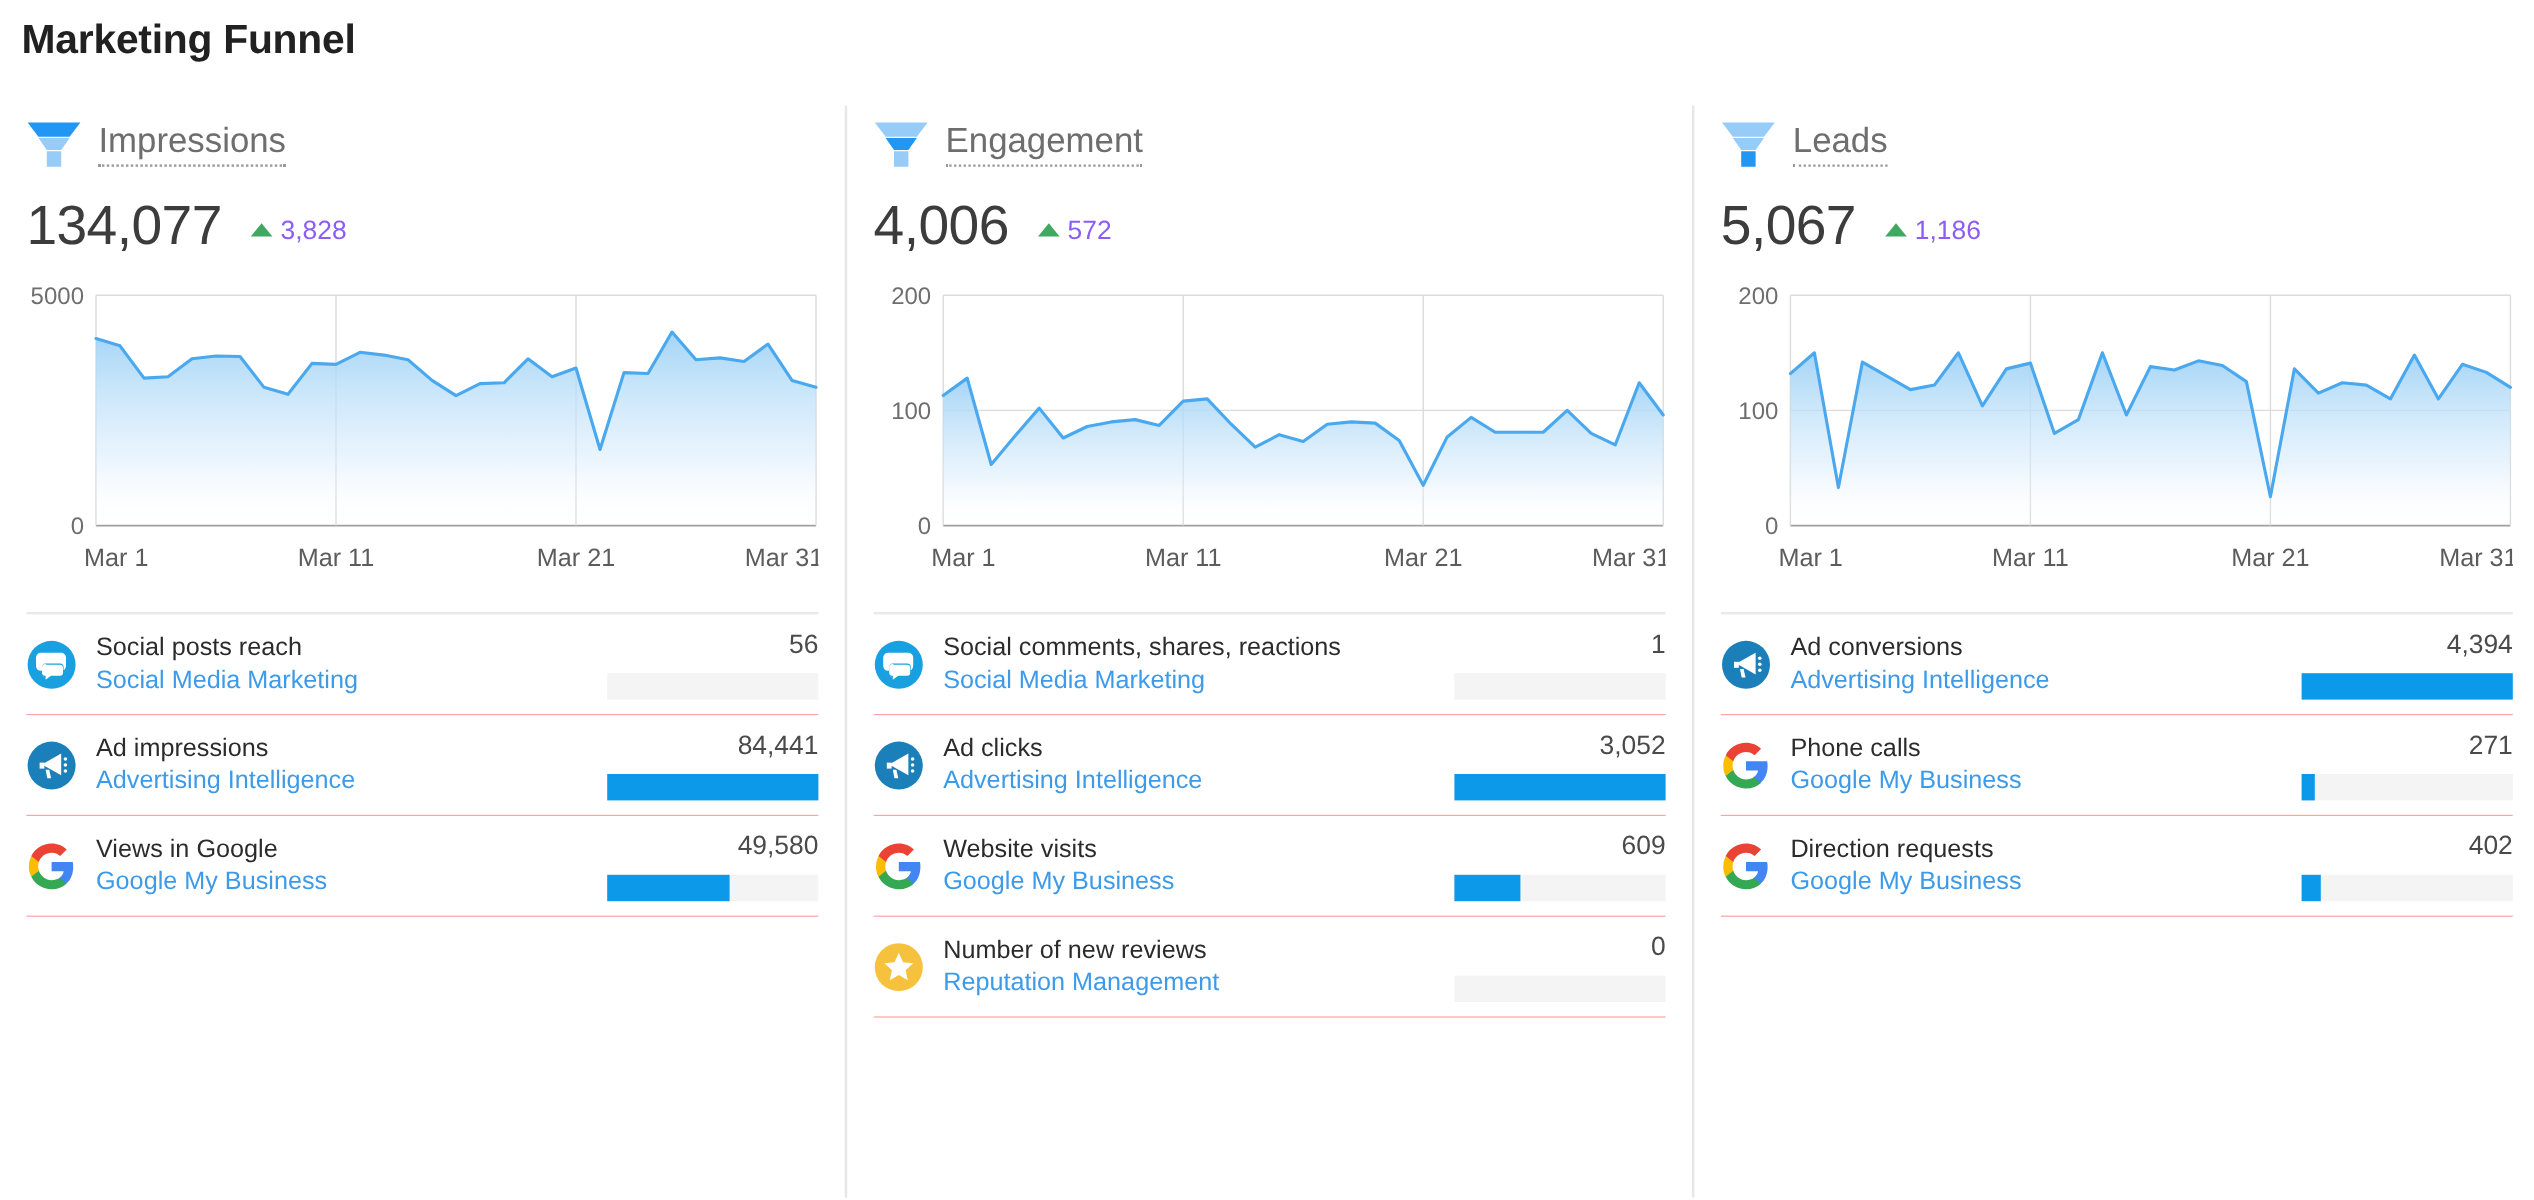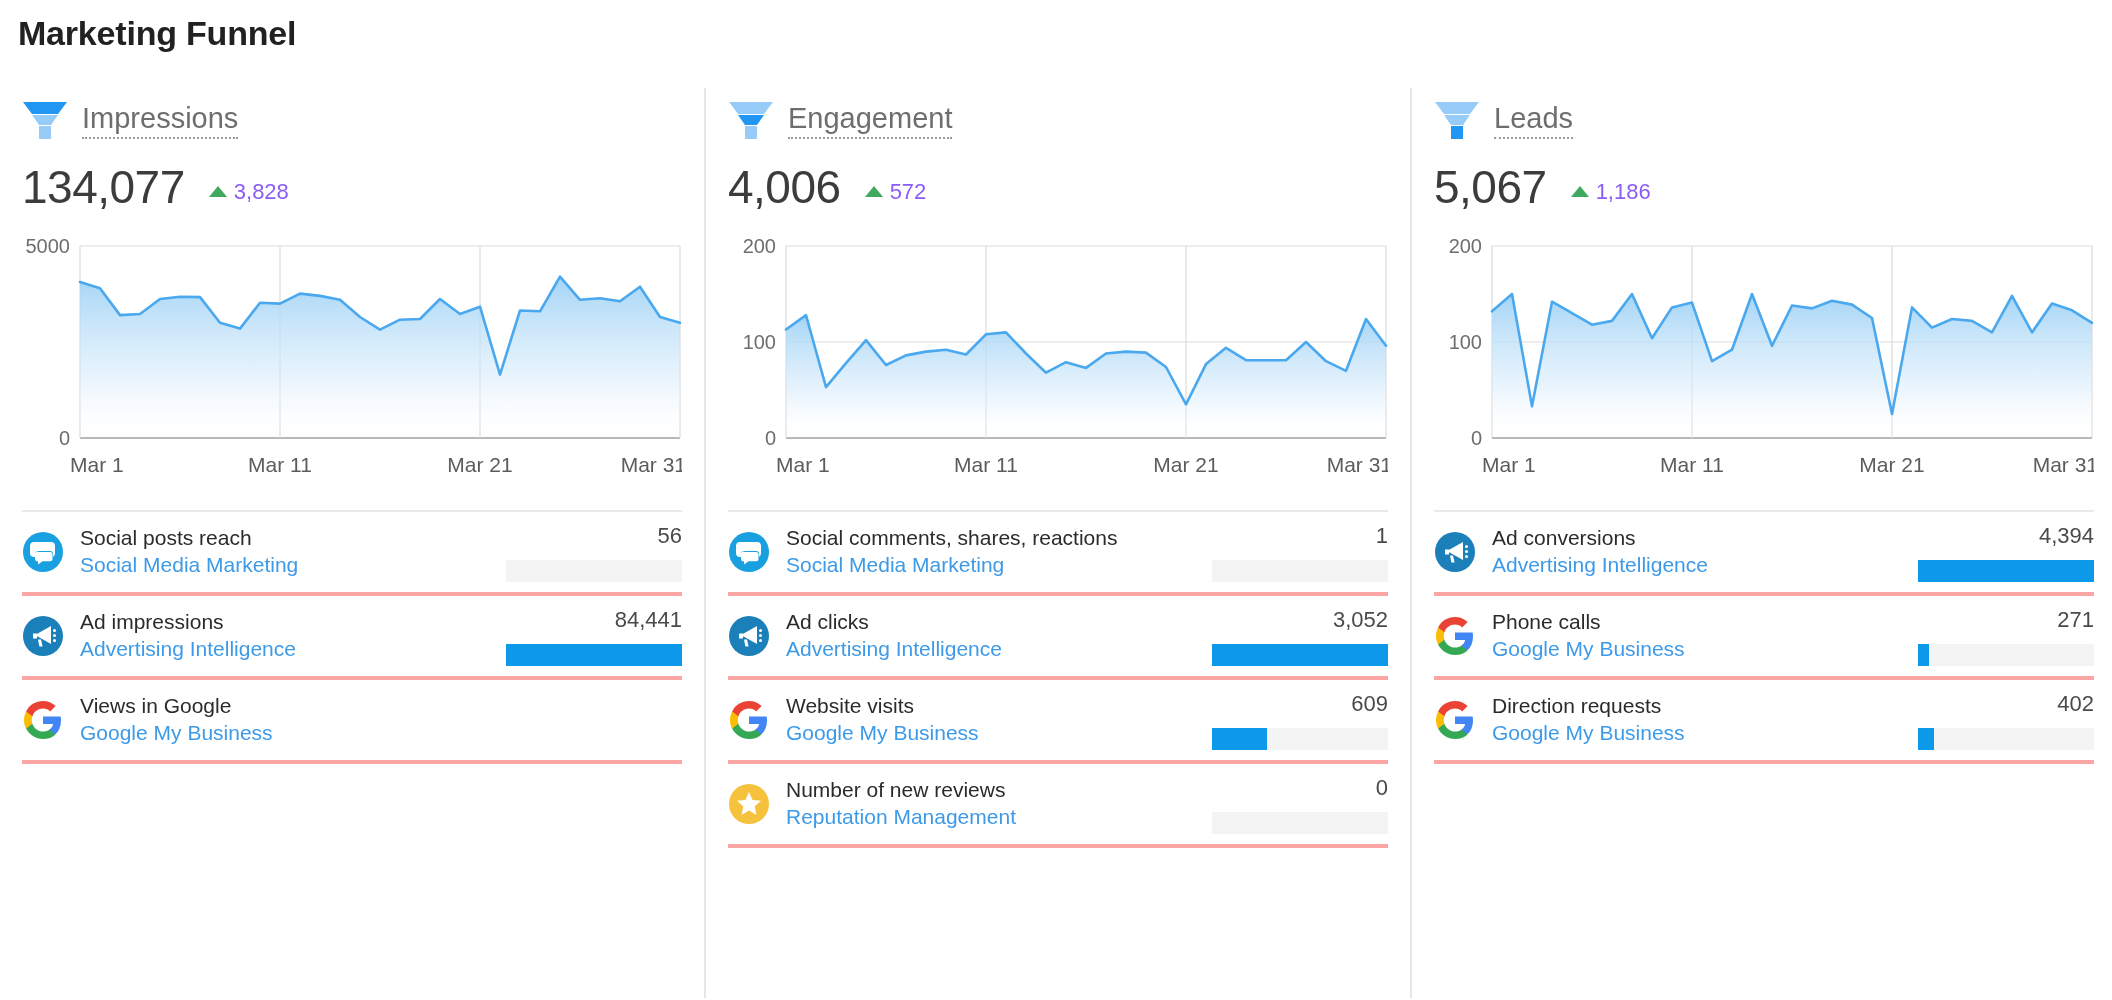--- a/index.html
+++ b/index.html
@@ -106,21 +106,21 @@
   
   .rows {
     margin-top: 26px;
     width: 660px;
     border-top: 2px solid #e9e9e9;
   }
   .metric-row {
     display: flex;
     align-items: center;
     height: 84px;
-    border-bottom: 4px solid #fca5a5;
+    border-bottom: 1px solid #fca5a5;
     cursor: pointer;
   }
   .metric-icon {
     width: 42px; height: 42px;
     flex: none;
     margin-right: 16px;
   }
   .metric-text { flex: 1 1 auto; min-width: 0; }
   .metric-name {
     font-size: 21px;
@@ -250,20 +250,26 @@
           <div class="metric-row">
             <span class="metric-icon"><svg viewBox="0 0 42 42" width="42" height="42" aria-hidden="true">
                 <path d="M39 21.4c0-1.4-.1-2.7-.4-4H21v7.6h10.1c-.4 2.3-1.8 4.3-3.8 5.6v4.7h6.1C37 32 39 27.2 39 21.4z" fill="#4285F4"></path>
                 <path d="M21 40c5.1 0 9.4-1.7 12.5-4.6l-6.1-4.7c-1.7 1.1-3.9 1.8-6.4 1.8-4.9 0-9.1-3.3-10.6-7.8H4.1v4.9C7.2 35.9 13.6 40 21 40z" fill="#34A853"></path>
                 <path d="M10.4 24.7c-.4-1.1-.6-2.4-.6-3.7s.2-2.6.6-3.7v-4.9H4.1A19 19 0 0 0 2 21c0 3.1.7 6 2.1 8.6l6.3-4.9z" fill="#FBBC05"></path>
                 <path d="M21 9.6c2.8 0 5.3 1 7.2 2.8l5.4-5.4C30.4 3.9 26.1 2 21 2 13.6 2 7.2 6.1 4.1 12.4l6.3 4.9C11.9 12.8 16.1 9.6 21 9.6z" fill="#EA4335"></path>
               </svg></span>
             <div class="metric-text">
               <div class="metric-name">Views in Google</div>
               <div class="metric-source">Google My Business</div>
+            </div>
+            <div class="metric-right">
+              <div class="metric-value">49,580</div>
+              <div class="bar-track">
+                <div class="bar-fill" style="width: 58%;"></div>
+              </div>
             </div>
           </div>
         </div>
       </div>
       <div class="col">
         <div class="card-head">
           <span class="funnel-icon"><svg viewBox="0 0 46 40" width="46" height="40" aria-hidden="true">
               <path d="M1 1 H45 L36 13 H10 Z" fill="#96ccf7"></path>
               <path d="M10 14 H36 L29 24 H17 Z" fill="#2196f3"></path>
               <path d="M17 25 H29 V38 H17 Z" fill="#96ccf7"></path>

